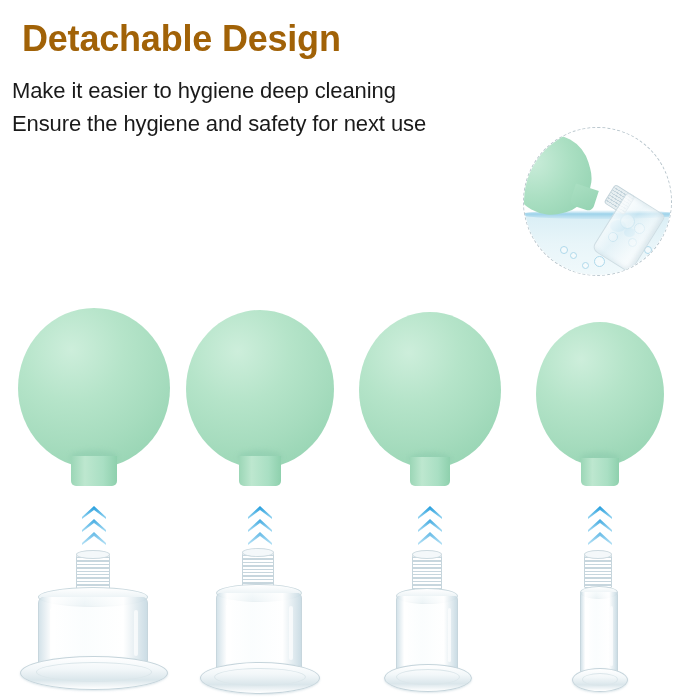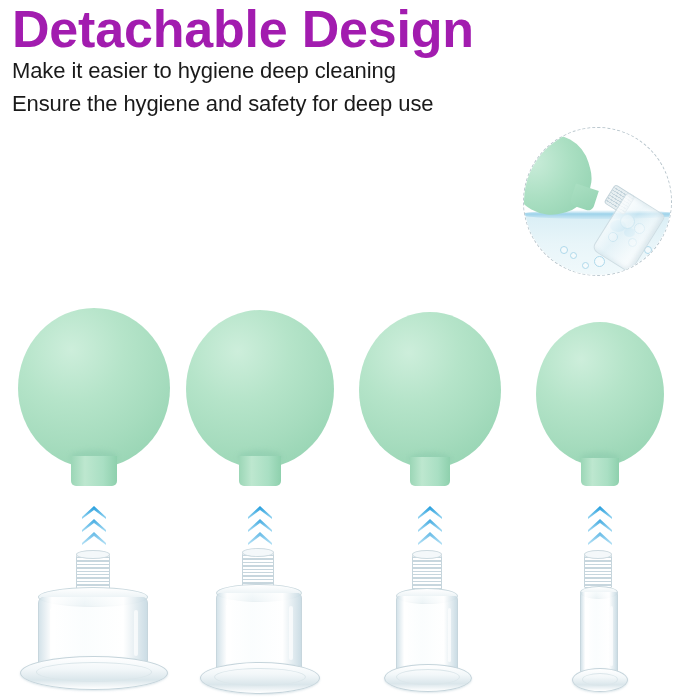--- a/index.html
+++ b/index.html
@@ -17,26 +17,26 @@
   }
 
   
   #header-block {
     position: absolute;
     left: 12px;
     top: 4px;
     width: 520px;
   }
   #page-title {
-    font-size: 52px;
+    font-size: 36px;
     font-weight: bold;
-    color: #a21caf;
+    color: #a16207;
     letter-spacing: -0.2px;
     line-height: 50px;
-    margin: 0;
+    margin: 10px;
     white-space: nowrap;
   }
   .subtitle-line {
     font-size: 22px;
     color: #1a1a1a;
     line-height: 33px;
     letter-spacing: -0.1px;
     white-space: nowrap;
     font-weight: 400;
   }
@@ -237,21 +237,21 @@
     border-radius: 3px;
     filter: blur(0.5px);
   }
 </style>
 </head>
 <body>
 
 <div id="header-block">
   <div id="page-title">Detachable Design</div>
   <div class="subtitle-line">Make it easier to hygiene deep cleaning</div>
-  <div class="subtitle-line">Ensure the hygiene and safety for deep use</div>
+  <div class="subtitle-line">Ensure the hygiene and safety for next use</div>
 </div>
 
 <div id="water-inset">
   <div id="inset-clip">
     <div class="inset-water"></div>
     <div class="inset-waterline"></div>
 
     <div class="inset-splash" style="left:86px;  top:92px;  width:16px; height:12px;"></div>
     <div class="inset-splash" style="left:100px; top:100px; width:11px; height:9px;"></div>
     <div class="inset-bubble" style="left:96px;  top:86px;  width:13px; height:13px;"></div>

